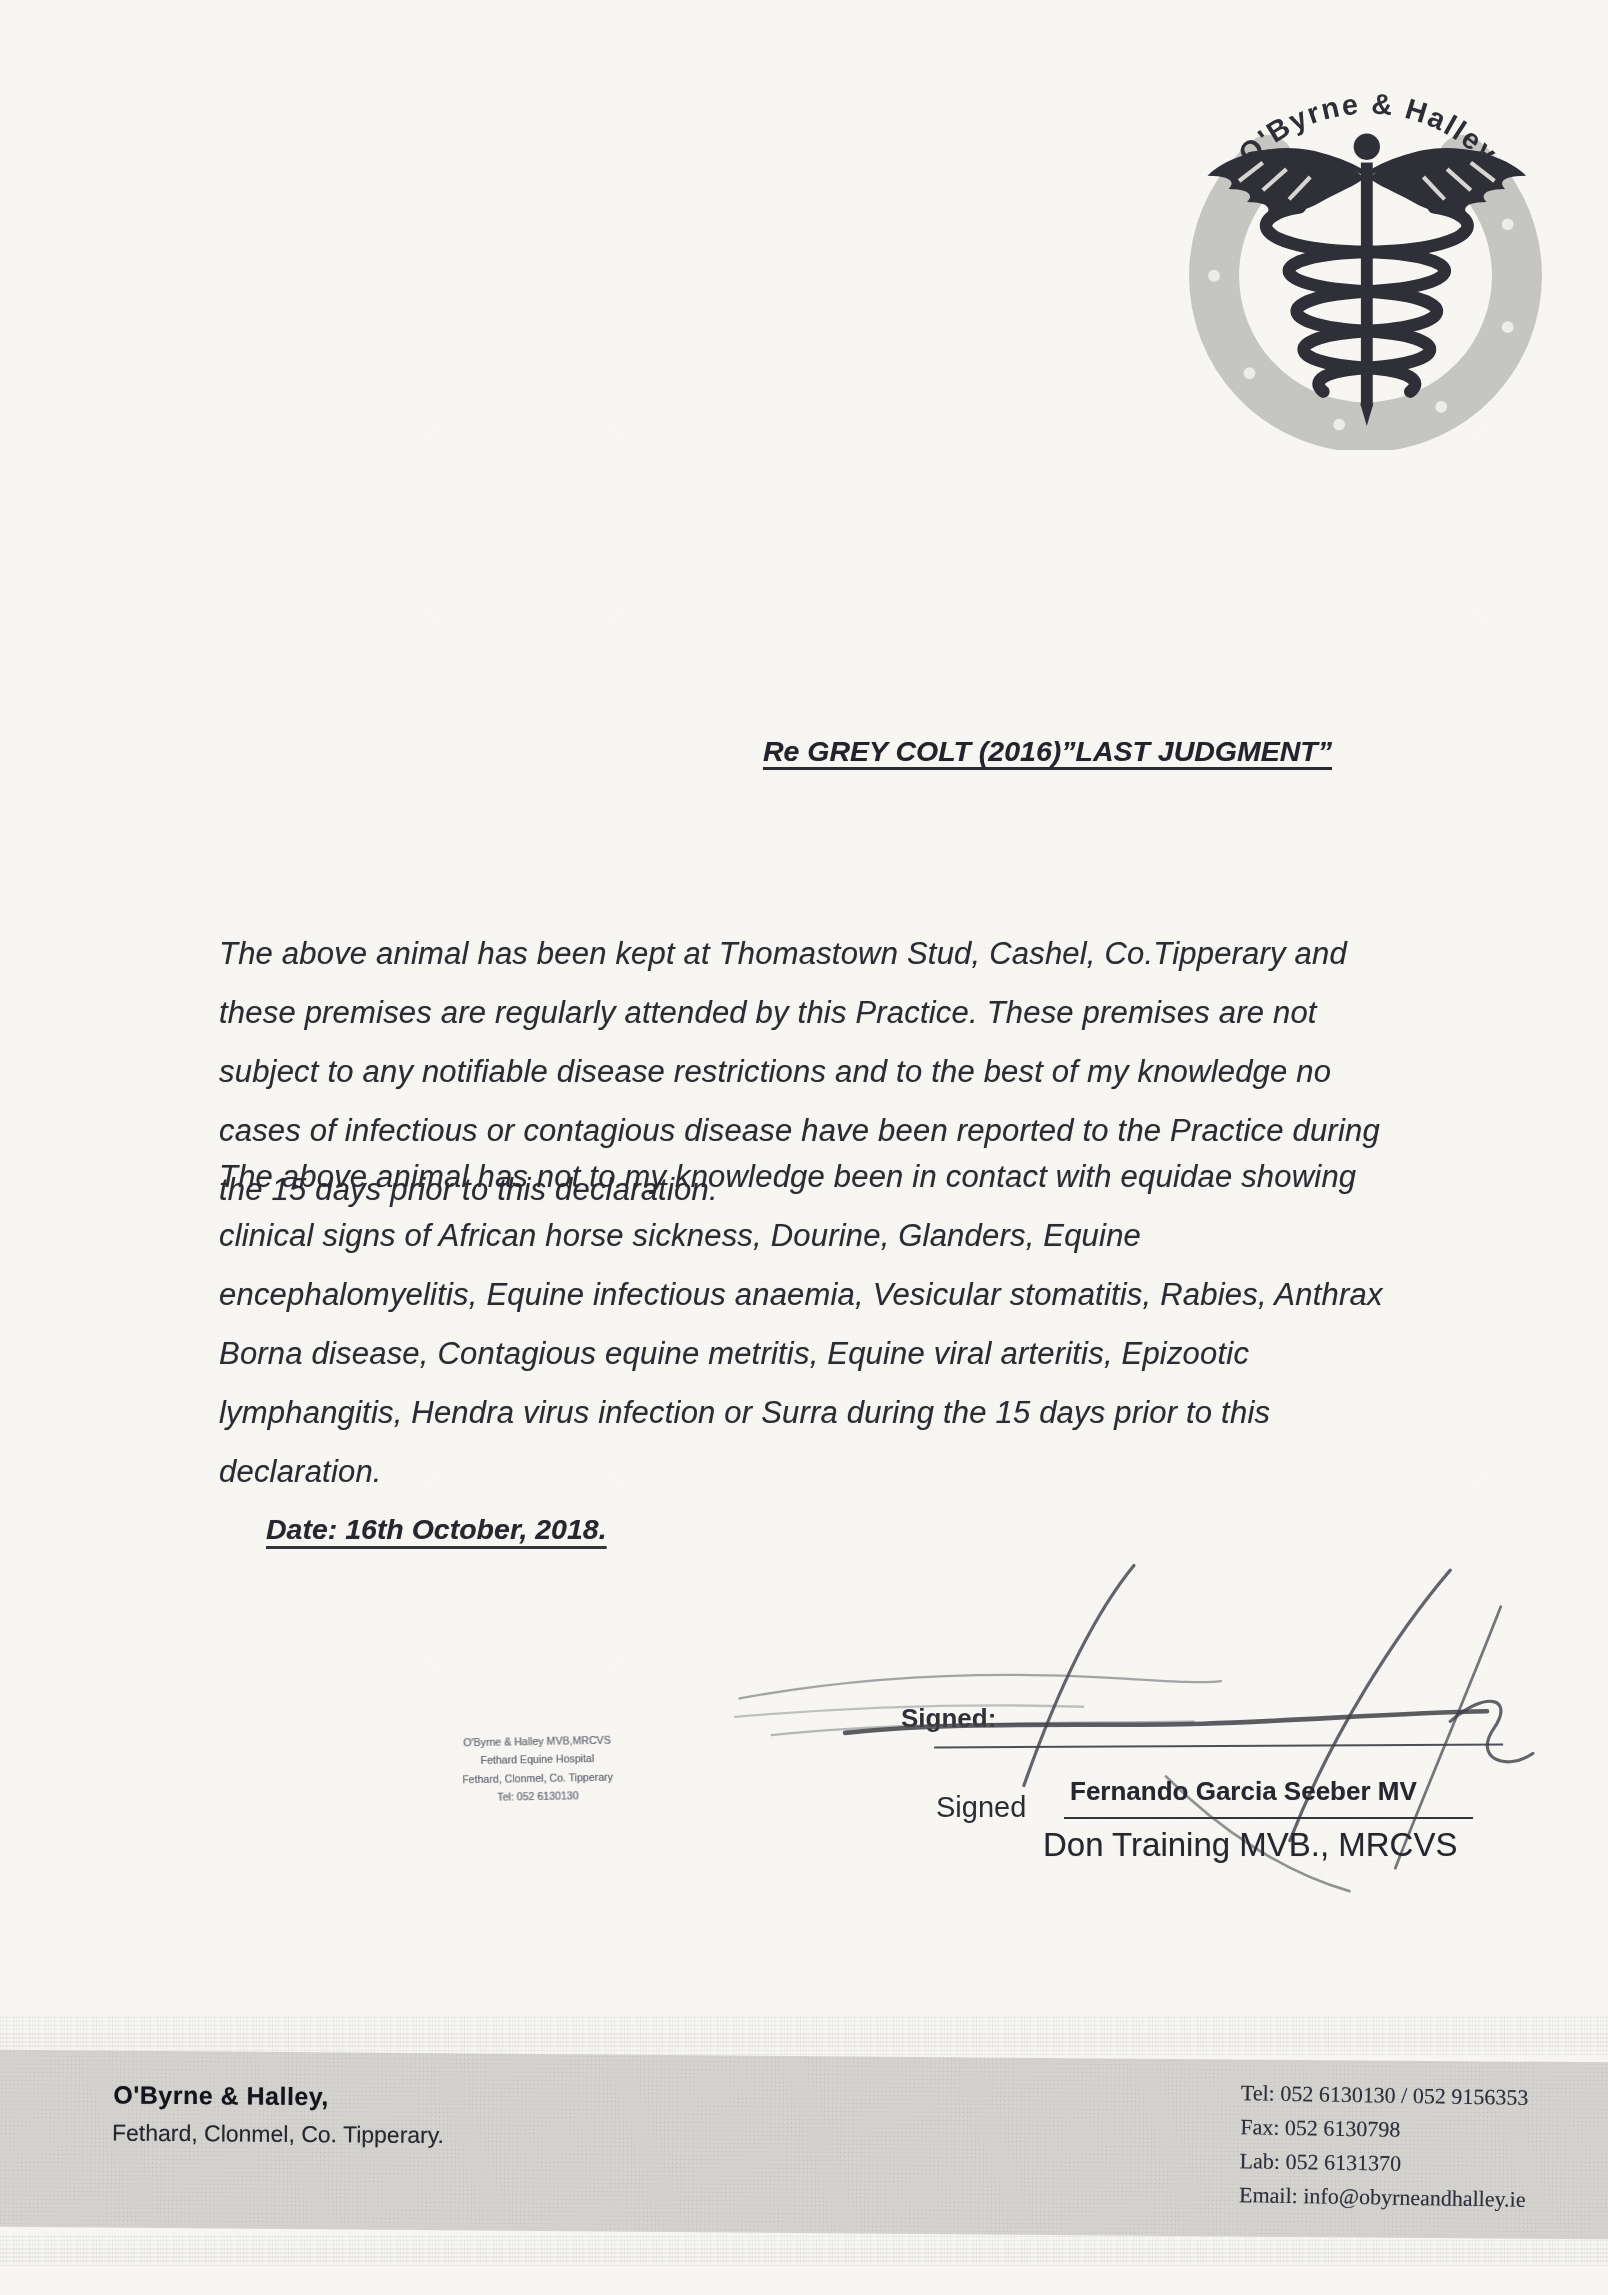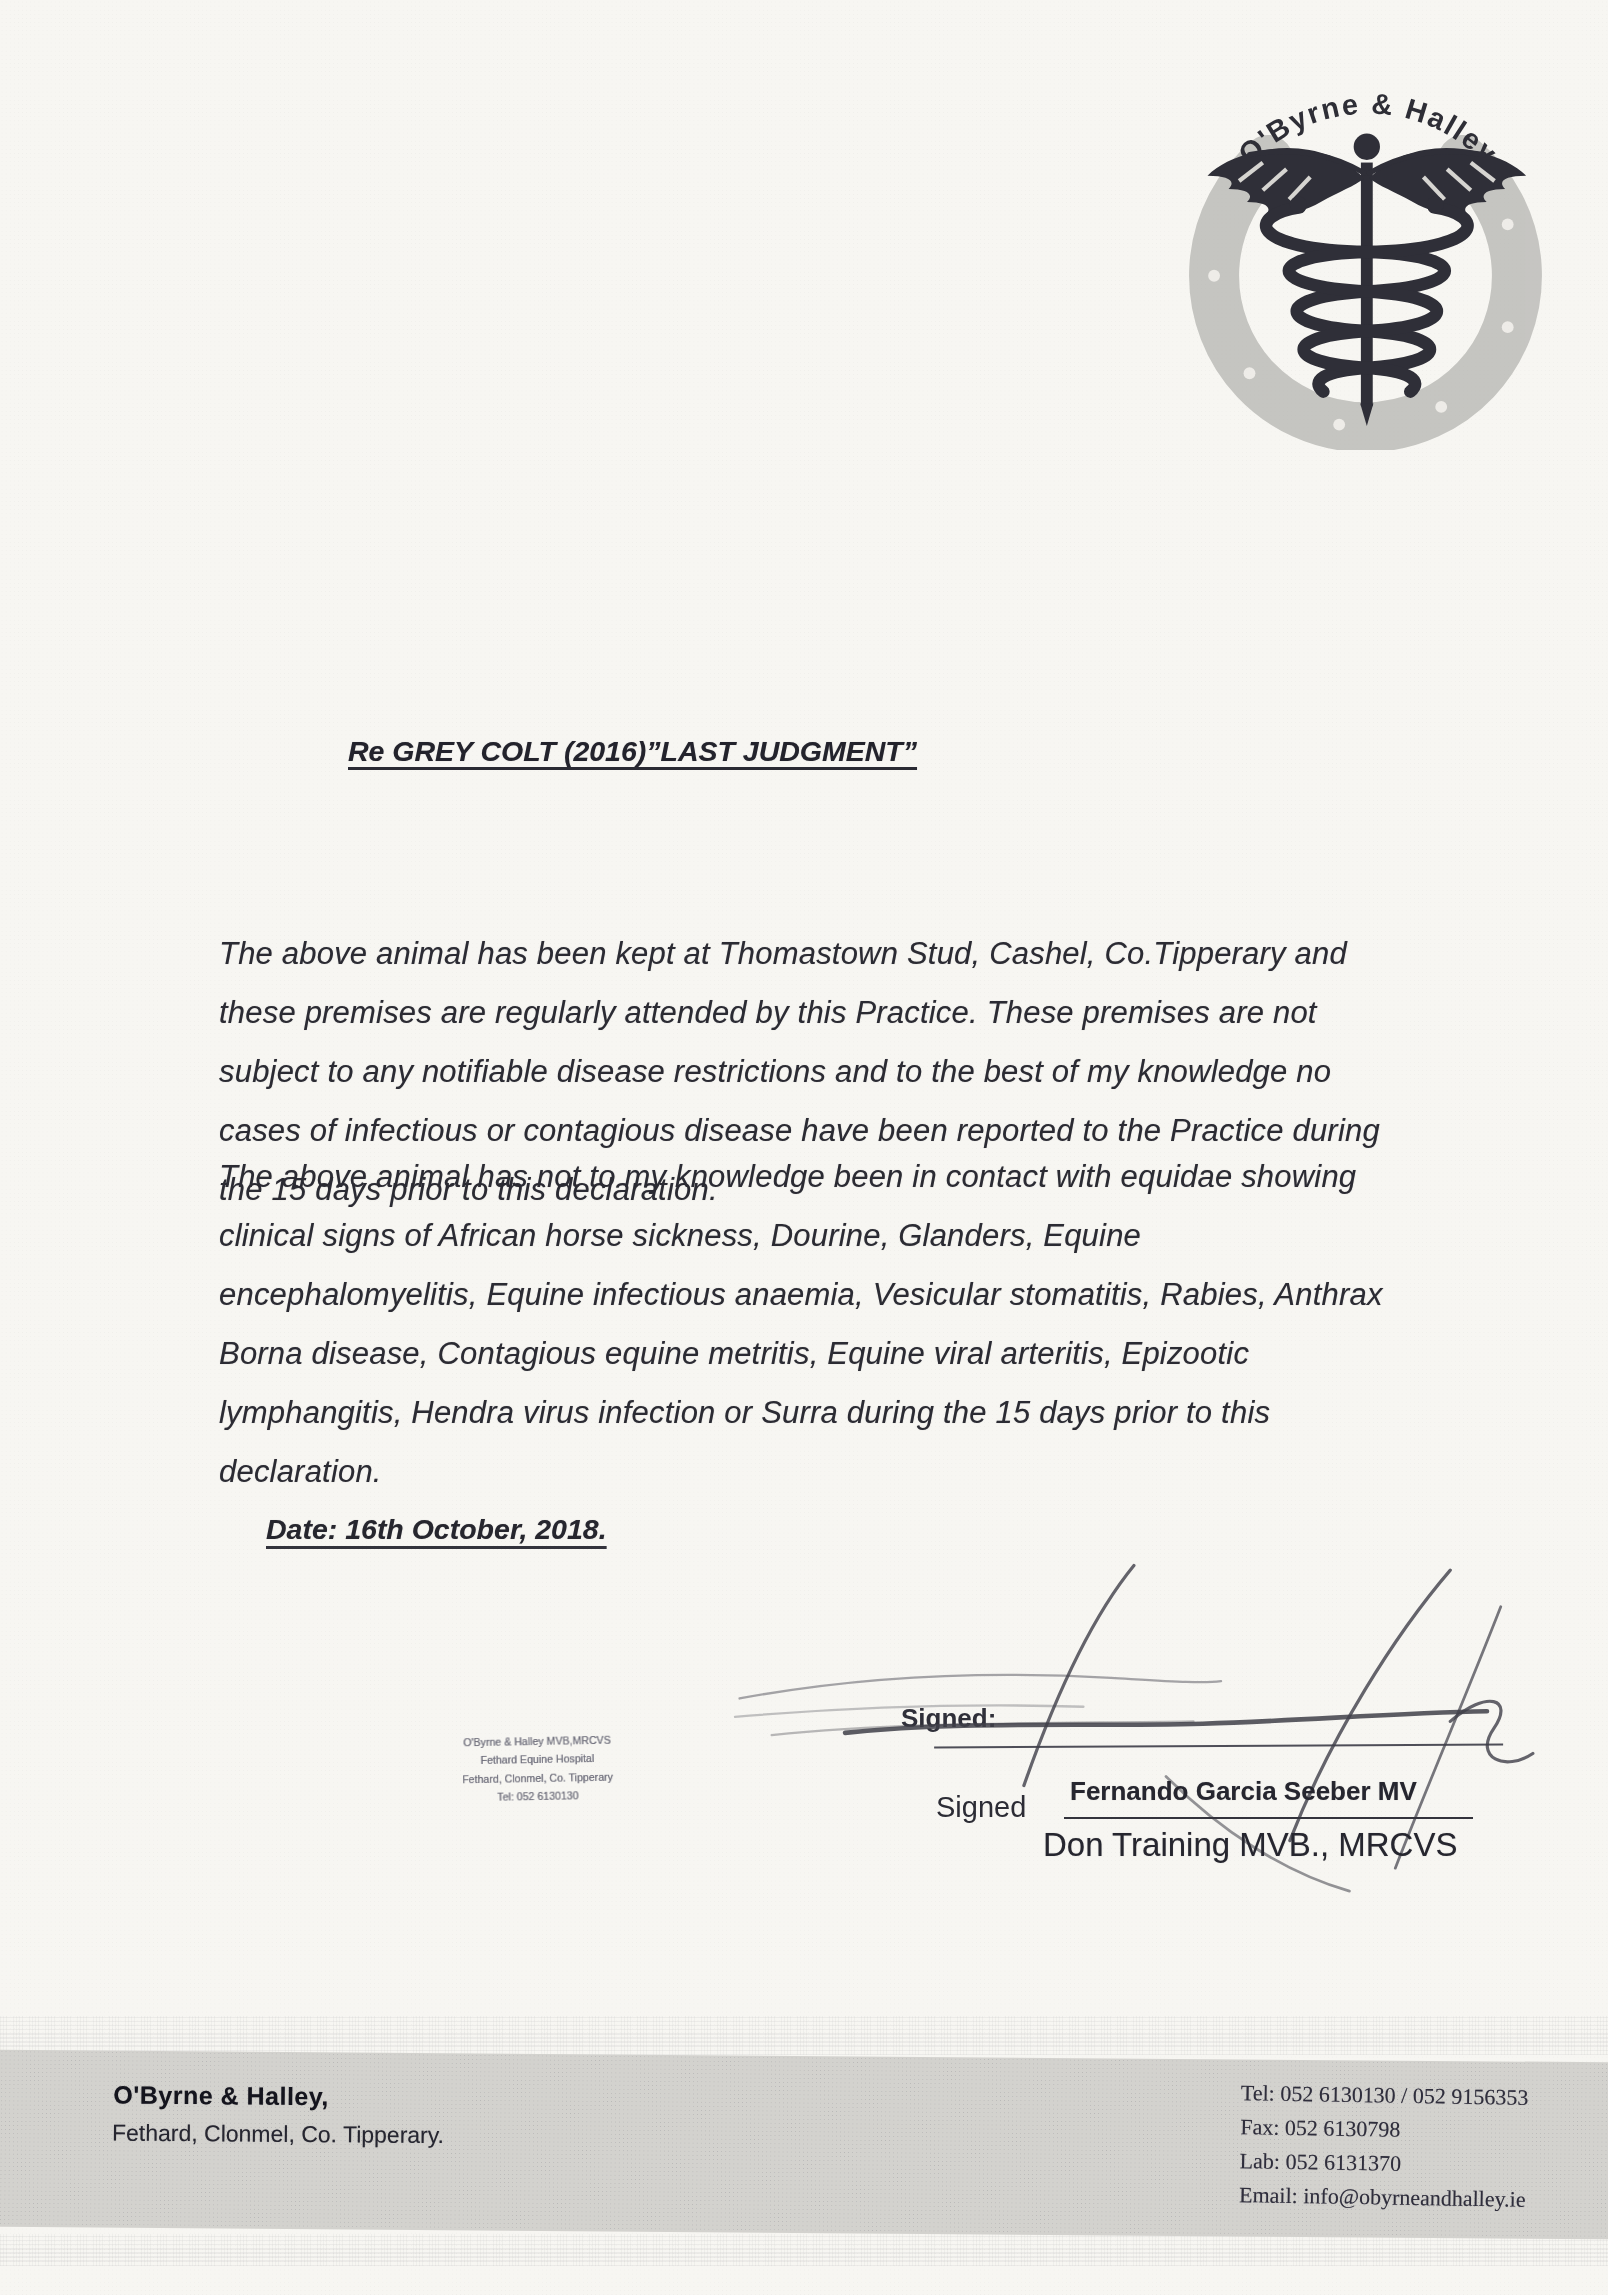--- a/index.html
+++ b/index.html
@@ -20,22 +20,22 @@
   .abs{position:absolute;}
   .doc-text{white-space:pre-line;text-shadow:0 0 0.9px rgba(43,43,51,.35);}
 
   .title{
     left:367px;top:588px;width:950px;
     text-align:center;
     font-size:39px;font-weight:bold;font-style:italic;
     letter-spacing:0.5px;color:#212129;
   }
   .subject{
-    left:348px;top:731px;width:964px;
-    text-align:left;
+    left:368px;top:731px;width:964px;
+    text-align:right;
     font-size:28.5px;font-weight:bold;font-style:italic;
     line-height:40px;color:#23232c;
   }
   .subject .uline{
     text-decoration:underline;
     text-decoration-thickness:2.8px;
     text-underline-offset:6.4px;
     text-decoration-color:#2a2a33;
   }
   .para{

